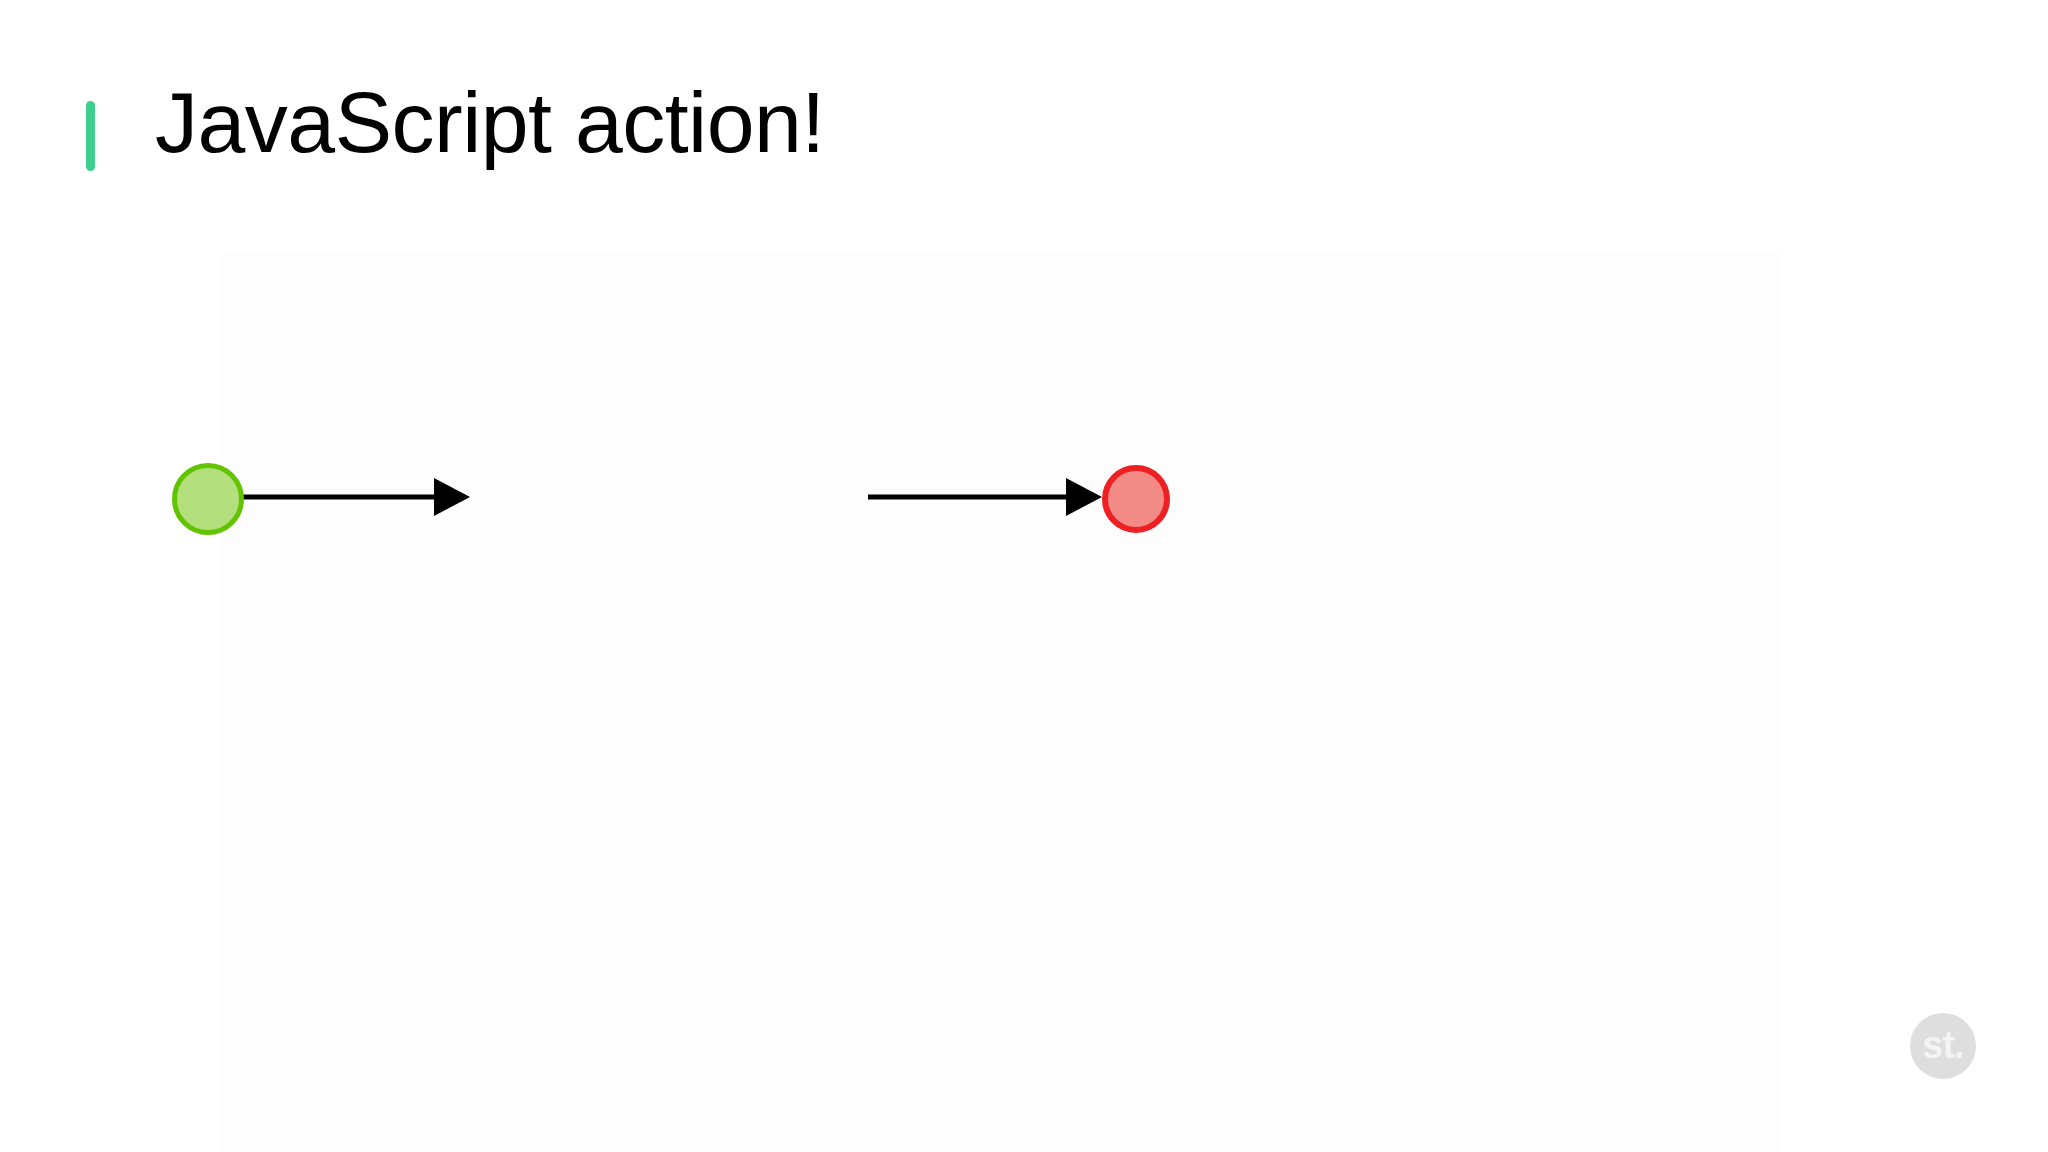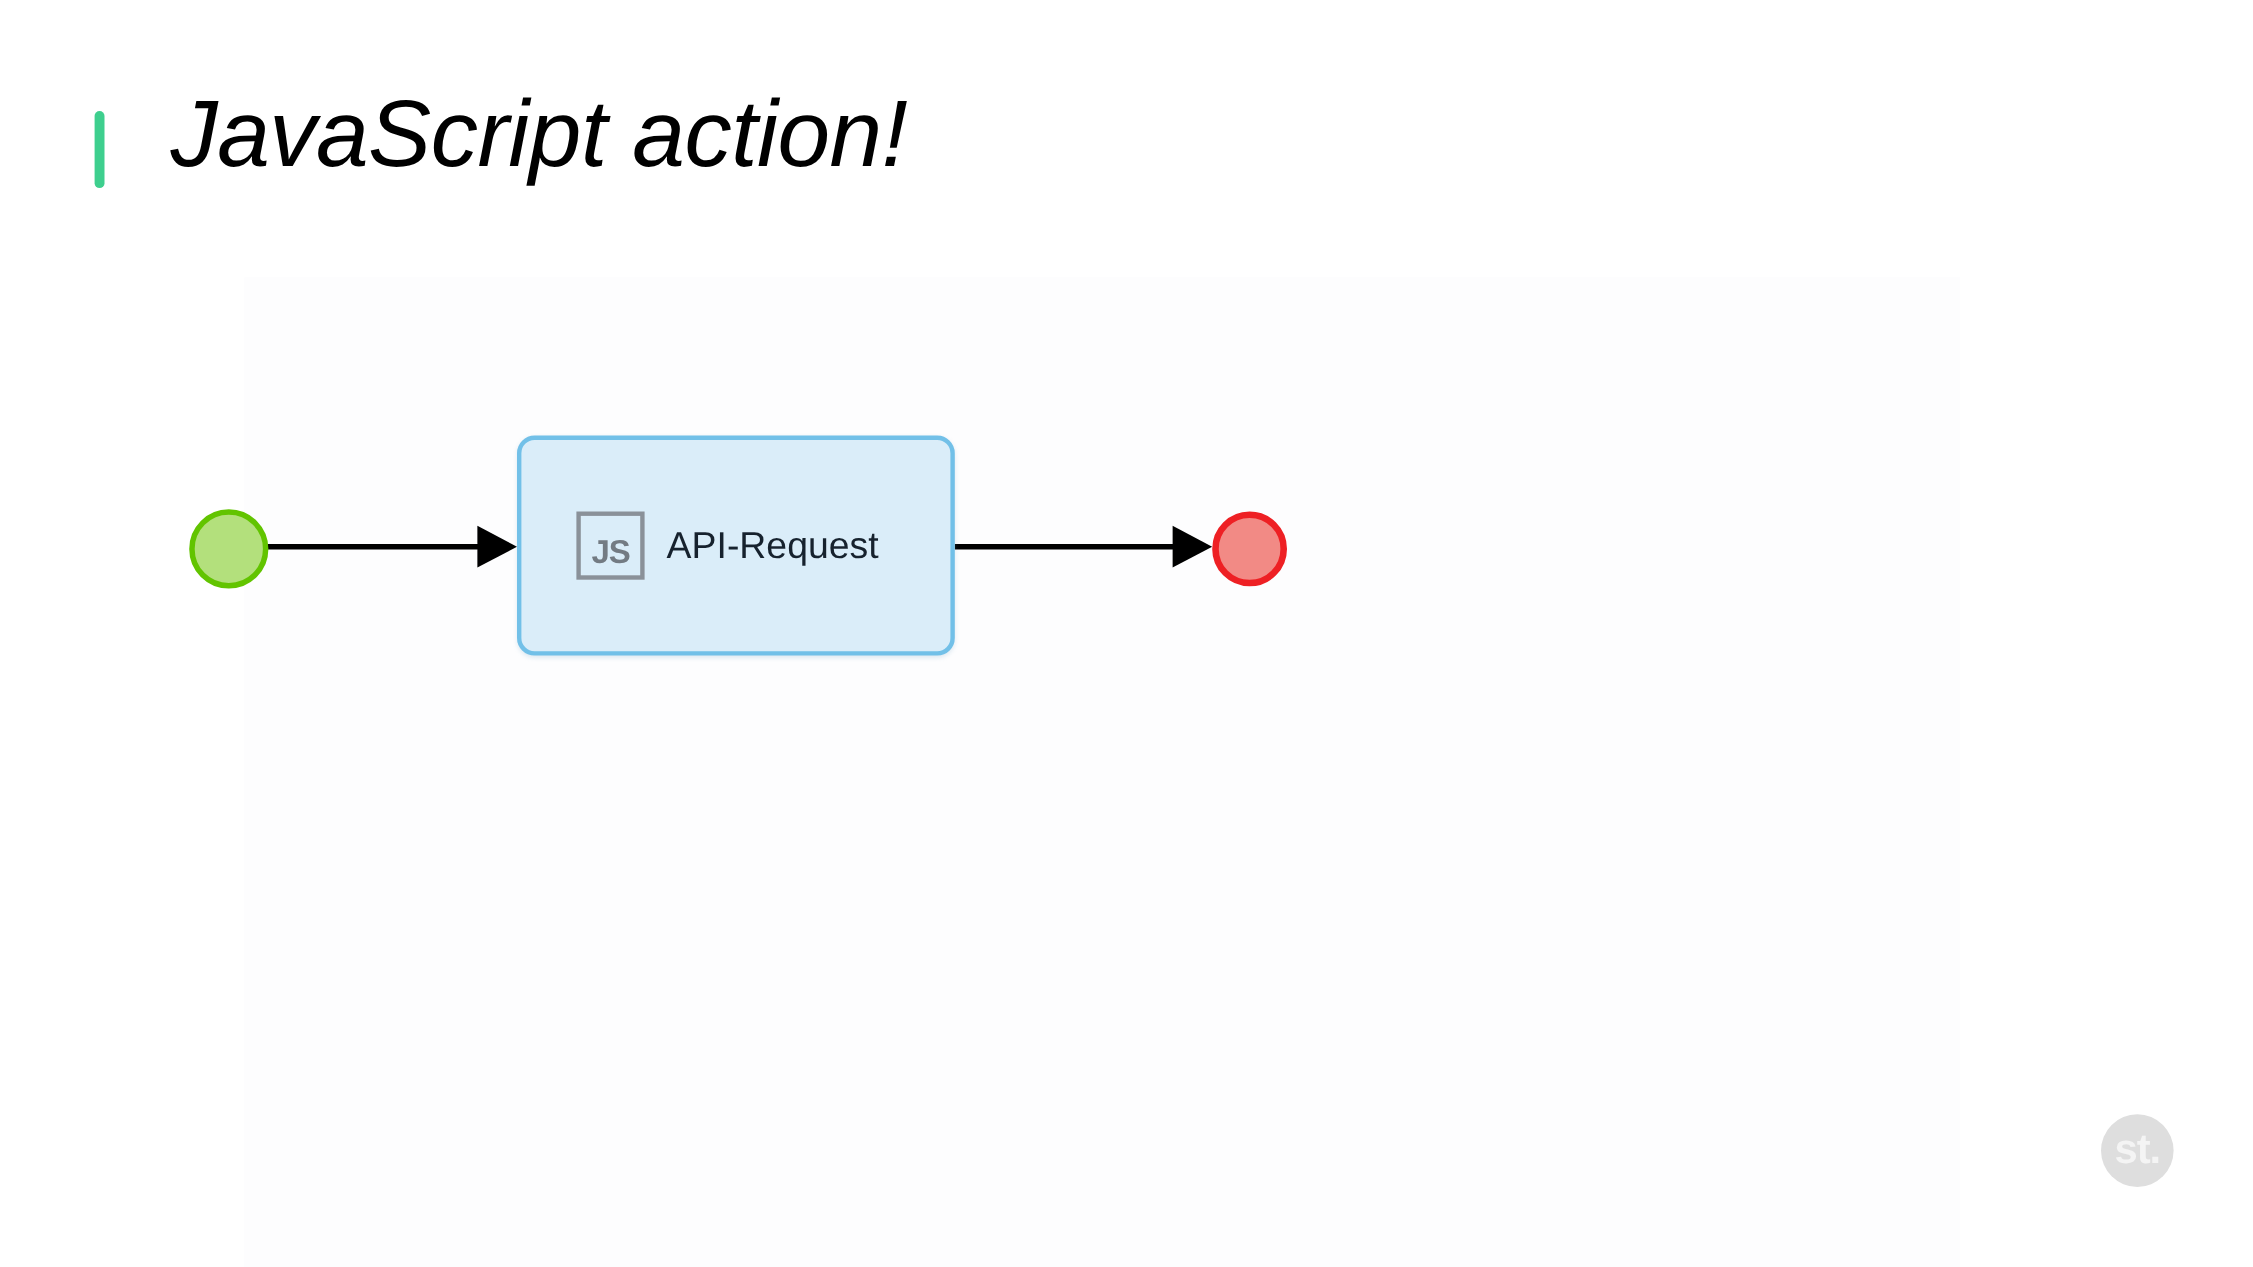--- a/index.html
+++ b/index.html
@@ -44,21 +44,20 @@
     position: absolute;
     left: 155px;
     top: 66px;
     font-size: 86px;
     line-height: 112px;
     font-weight: 400;
     color: #000000;
     letter-spacing: -0.5px;
     white-space: nowrap;
     font-family: "Liberation Sans", sans-serif;
-    font-style: italic;
   }
 
   
   .diagram {
     position: absolute;
     left: 0;
     top: 0;
     width: 2048px;
     height: 1152px;
   }
@@ -196,28 +195,20 @@
       </g>
 
       <g>
         <line x1="868" y1="497" x2="1076" y2="497" stroke="#000000" stroke-width="5"></line>
         <polygon points="1066,478 1102,497 1066,516" fill="#000000"></polygon>
       </g>
     </svg>
 
     <div class="start-event-circle"></div>
 
-    <div class="task-box">
-      <div class="task-inner">
-        <div class="js-icon">
-          <span class="js-glyph">JS</span>
-        </div>
-        <div class="task-label">API-Request</div>
-      </div>
-    </div>
 
     <div class="end-event-circle"></div>
   </div>
 
   <div class="logo">
     <span class="logo-text">st.</span>
   </div>
 
 </div>
 

